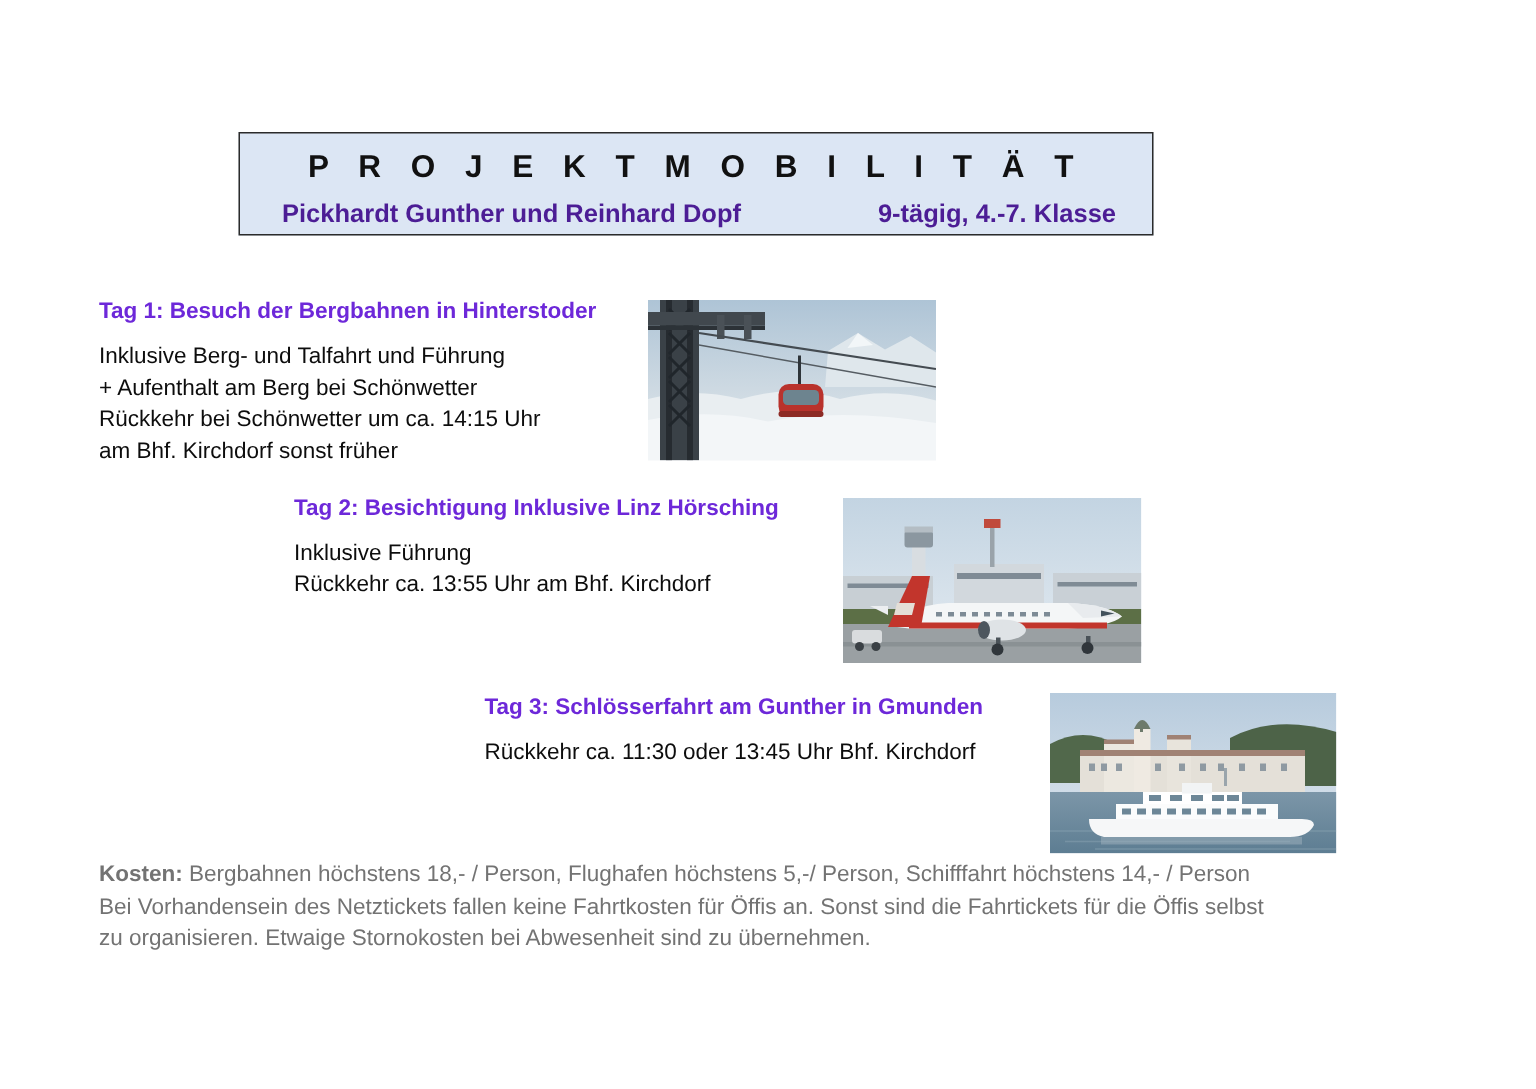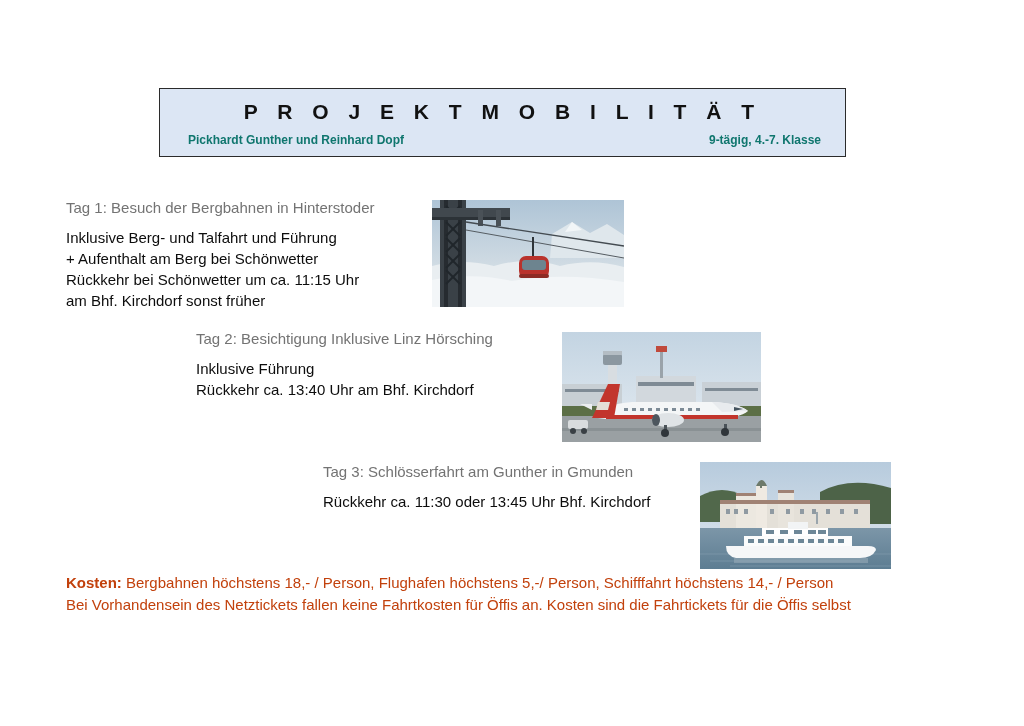--- a/index.html
+++ b/index.html
@@ -14,50 +14,50 @@
     font-family: "Liberation Sans", sans-serif;
     color: #0d0d0d;
     overflow: hidden;
   }
 
   
   .banner {
     position: absolute;
     left: 159px;
     top: 88px;
-    width: 687px;
+    width: 610px;
     height: 69px;
     background: #dce6f4;
     border: 1px solid #2b2b2b;
     box-sizing: border-box;
   }
   .banner-title {
     text-align: center;
     font-weight: bold;
     font-size: 21px;
     letter-spacing: 7px;
     color: #111111;
     margin-top: 11px;
   }
   .banner-row {
     display: flex;
     justify-content: space-between;
     align-items: center;
     padding: 9px 24px 0 28px;
     font-weight: bold;
-    font-size: 12px;
-    color: #0f766e;
+    font-size: 17px;
+    color: #4c1d95;
   }
 
   
   .day-heading {
     position: absolute;
-    font-weight: normal;
+    font-weight: bold;
     font-size: 15px;
-    color: #737373;
+    color: #6d28d9;
     white-space: nowrap;
   }
   .day-body {
     position: absolute;
     font-size: 15px;
     line-height: 21px;
     color: #0d0d0d;
     white-space: pre-line;
   }
 
@@ -81,38 +81,38 @@
   .photo svg { display: block; width: 100%; height: 100%; }
 
   
   .costs {
     position: absolute;
     left: 66px;
     top: 572px;
     width: 892px;
     font-size: 15px;
     line-height: 21.5px;
-    color: #c2410c;
+    color: #737373;
   }
 </style>
 </head>
 <body>
 
 <div class="banner">
   <div class="banner-title">P R O J E K T    M O B I L I T Ä T</div>
   <div class="banner-row">
     <span>Pickhardt Gunther und Reinhard Dopf</span>
     <span>9-tägig, 4.-7. Klasse</span>
   </div>
 </div>
 
 <div class="day-heading" id="day1-heading">Tag 1: Besuch der Bergbahnen in Hinterstoder</div>
 <div class="day-body" id="day1-body">Inklusive Berg- und Talfahrt und Führung
 + Aufenthalt am Berg bei Schönwetter
-Rückkehr bei Schönwetter um ca. 11:15 Uhr
+Rückkehr bei Schönwetter um ca. 14:15 Uhr
 am Bhf. Kirchdorf sonst früher</div>
 
 <div class="photo" id="photo-1">
   <svg viewBox="0 0 192 107" preserveAspectRatio="none" aria-hidden="true">
     <defs>
       <linearGradient id="skyGrad1" x1="0" y1="0" x2="0" y2="1">
         <stop offset="0%" stop-color="#aec4d6"></stop>
         <stop offset="55%" stop-color="#cdd9e2"></stop>
         <stop offset="100%" stop-color="#e6ecef"></stop>
       </linearGradient>
@@ -151,21 +151,21 @@
 
     <line x1="101" y1="37" x2="101" y2="56" stroke="#2e3439" stroke-width="2"></line>
     <rect x="87" y="56" width="30" height="22" rx="7" fill="#b9322c"></rect>
     <rect x="90" y="60" width="24" height="10" rx="3" fill="#6d848f"></rect>
     <rect x="87" y="74" width="30" height="4" rx="2" fill="#8d2b25"></rect>
   </svg>
 </div>
 
 <div class="day-heading" id="day2-heading">Tag 2: Besichtigung Inklusive Linz Hörsching</div>
 <div class="day-body" id="day2-body">Inklusive Führung
-Rückkehr ca. 13:40 Uhr am Bhf. Kirchdorf</div>
+Rückkehr ca. 13:55 Uhr am Bhf. Kirchdorf</div>
 
 <div class="photo" id="photo-2">
   <svg viewBox="0 0 199 110" preserveAspectRatio="none" aria-hidden="true">
     <defs>
       <linearGradient id="skyGrad2" x1="0" y1="0" x2="0" y2="1">
         <stop offset="0%" stop-color="#c3d4e2"></stop>
         <stop offset="100%" stop-color="#e4ebf1"></stop>
       </linearGradient>
     </defs>
     <rect x="0" y="0" width="199" height="110" fill="url(#skyGrad2)"></rect>
@@ -309,14 +309,15 @@
     </g>
 
     <rect x="116" y="50" width="2" height="12" fill="#9aa5ac"></rect>
 
     <rect x="34" y="96" width="134" height="5" fill="#9fb2be" opacity="0.5"></rect>
   </svg>
 </div>
 
 <div class="costs">
   <span style="font-weight:bold;">Kosten:</span><span> Bergbahnen höchstens 18,- / Person, Flughafen höchstens 5,-/ Person, Schifffahrt höchstens 14,- / Person</span><br>
-  <span>Bei Vorhandensein des Netztickets fallen keine Fahrtkosten für Öffis an. Kosten sind die Fahrtickets für die Öffis selbst</span><br>
+  <span>Bei Vorhandensein des Netztickets fallen keine Fahrtkosten für Öffis an. Sonst sind die Fahrtickets für die Öffis selbst</span><br>
+  <span>zu organisieren. Etwaige Stornokosten bei Abwesenheit sind zu übernehmen.</span>
 </div>
 
 </body></html>

